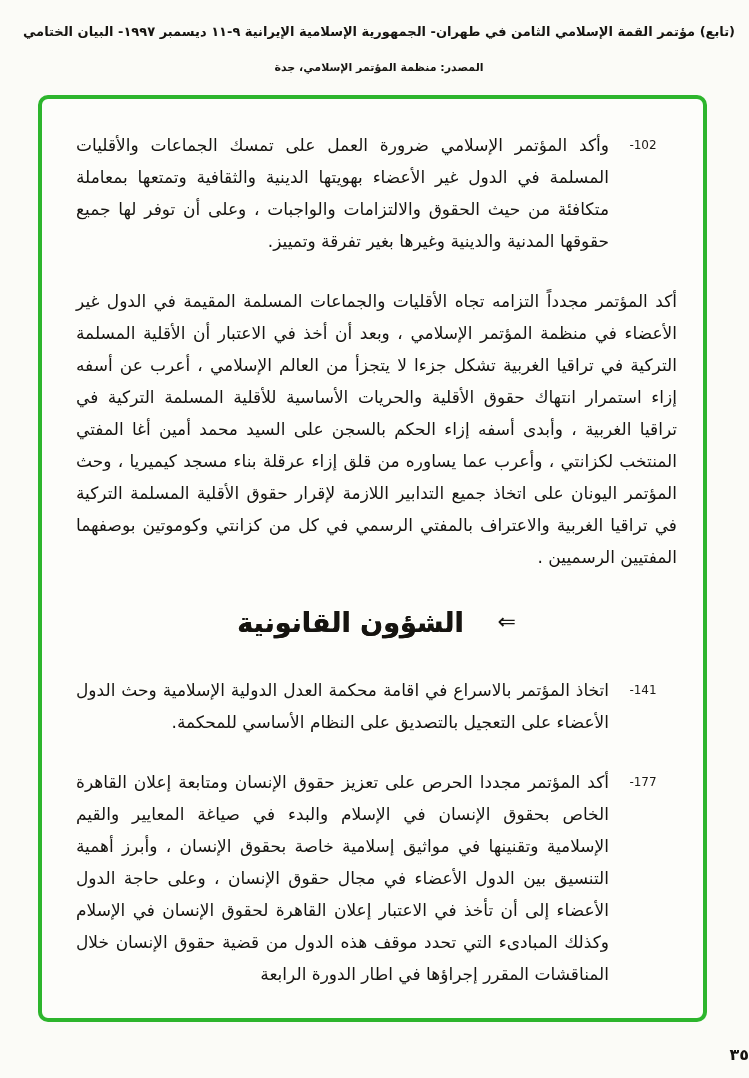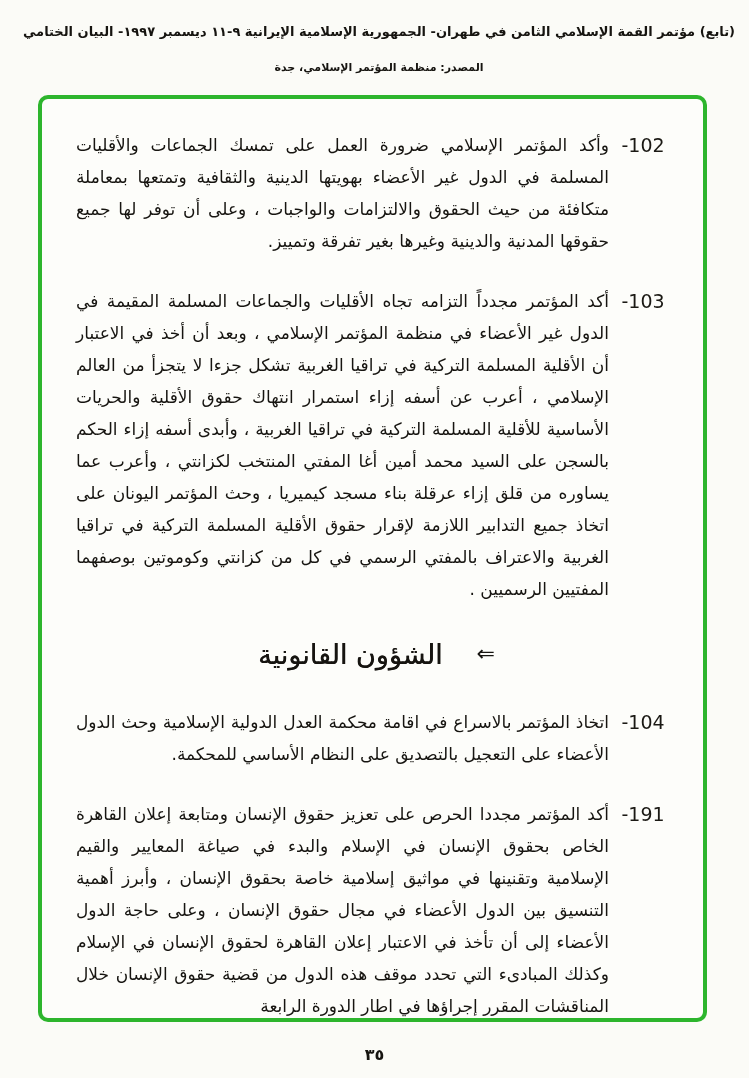--- a/index.html
+++ b/index.html
@@ -30,47 +30,47 @@
     margin-bottom: 28px;
     font-size: 17px;
     line-height: 32px;
     text-align: justify;
   }
   .num {
     flex: 0 0 68px;
     width: 68px;
     direction: ltr;
     text-align: center;
-    font-size: 19px;
+    font-size: 12px;
     color: #1b1914;
   }
   .text { flex: 1; }
   .bold { font-weight: normal; }
 
   .section-heading {
     display: flex;
     justify-content: center;
     align-items: center;
     gap: 34px;
     margin: 34px 0 36px 0;
   }
   .arrow { font-size: 22px; line-height: 1; transform: translatey(-1px); }
   .heading-text {
     font-size: 27px;
-    font-weight: normal;
+    font-weight: bold;
     letter-spacing: 1px;
     text-shadow: 0.4px 0 0 currentColor;
   }
 
   .doc-footer {
     position: absolute;
     bottom: 14px;
     left: 0;
     width: 100%;
-    text-align: center;
+    text-align: right;
     font-size: 16px;
     font-weight: bold;
   }
 </style>
 </head>
 <body>
 
 <div class="page">
 
   <header class="doc-header">
@@ -79,36 +79,35 @@
   </header>
 
   <div class="frame" style="border-color: rgb(45, 181, 45); background: rgb(253, 253, 250);">
     <div class="doc-content">
   <div class="para">
     <div class="num">-102</div>
     <div class="text"><span class="bold">وأكد</span><span> المؤتمر الإسلامي ضرورة العمل على تمسك الجماعات والأقليات المسلمة في الدول غير الأعضاء بهويتها الدينية والثقافية وتمتعها بمعاملة متكافئة من حيث الحقوق والالتزامات والواجبات ، وعلى أن توفر لها جميع حقوقها المدنية والدينية وغيرها بغير تفرقة وتمييز.</span></div>
   </div>
 
   <div class="para">
-    <div class="num">-103</div>
     <div class="text"><span class="bold">أكد</span><span> المؤتمر مجدداً التزامه تجاه الأقليات والجماعات المسلمة المقيمة في الدول غير الأعضاء في منظمة المؤتمر الإسلامي ، </span><span class="bold">وبعد أن أخذ في الاعتبار</span><span> أن الأقلية المسلمة التركية في تراقيا الغربية تشكل جزءا لا يتجزأ من العالم الإسلامي ، </span><span class="bold">أعرب</span><span> عن أسفه إزاء استمرار انتهاك حقوق الأقلية والحريات الأساسية للأقلية المسلمة التركية في تراقيا الغربية ، </span><span class="bold">وأبدى</span><span> أسفه إزاء الحكم بالسجن على السيد محمد أمين أغا المفتي المنتخب لكزانتي ، </span><span class="bold">وأعرب</span><span> عما يساوره من قلق إزاء عرقلة بناء مسجد كيميريا ، </span><span class="bold">وحث</span><span> المؤتمر اليونان على اتخاذ جميع التدابير اللازمة لإقرار حقوق الأقلية المسلمة التركية في تراقيا الغربية والاعتراف بالمفتي الرسمي في كل من كزانتي وكوموتين بوصفهما المفتيين الرسميين .</span></div>
   </div>
 
   <div class="section-heading">
     <span class="arrow">⇐</span>
     <span class="heading-text">الشؤون القانونية</span>
   </div>
 
   <div class="para">
-    <div class="num">-104</div>
+    <div class="num">-141</div>
     <div class="text"><span class="bold">اتخاذ</span><span> المؤتمر بالاسراع في اقامة محكمة العدل الدولية الإسلامية وحث الدول الأعضاء على التعجيل بالتصديق على النظام الأساسي للمحكمة.</span></div>
   </div>
 
   <div class="para">
-    <div class="num">-191</div>
+    <div class="num">-177</div>
     <div class="text"><span class="bold">أكد</span><span> المؤتمر مجددا الحرص على تعزيز حقوق الإنسان ومتابعة إعلان القاهرة الخاص بحقوق الإنسان في الإسلام والبدء في صياغة المعايير والقيم الإسلامية وتقنينها في مواثيق إسلامية خاصة بحقوق الإنسان ، وأبرز أهمية التنسيق بين الدول الأعضاء في مجال حقوق الإنسان ، وعلى حاجة الدول الأعضاء إلى أن تأخذ في الاعتبار إعلان القاهرة لحقوق الإنسان في الإسلام وكذلك المبادىء التي تحدد موقف هذه الدول من قضية حقوق الإنسان خلال المناقشات المقرر إجراؤها في اطار الدورة الرابعة</span></div>
   </div>
 </div>
   </div>
 
   <footer class="doc-footer">٣٥</footer>
 
 </div>
 
 </body></html>

